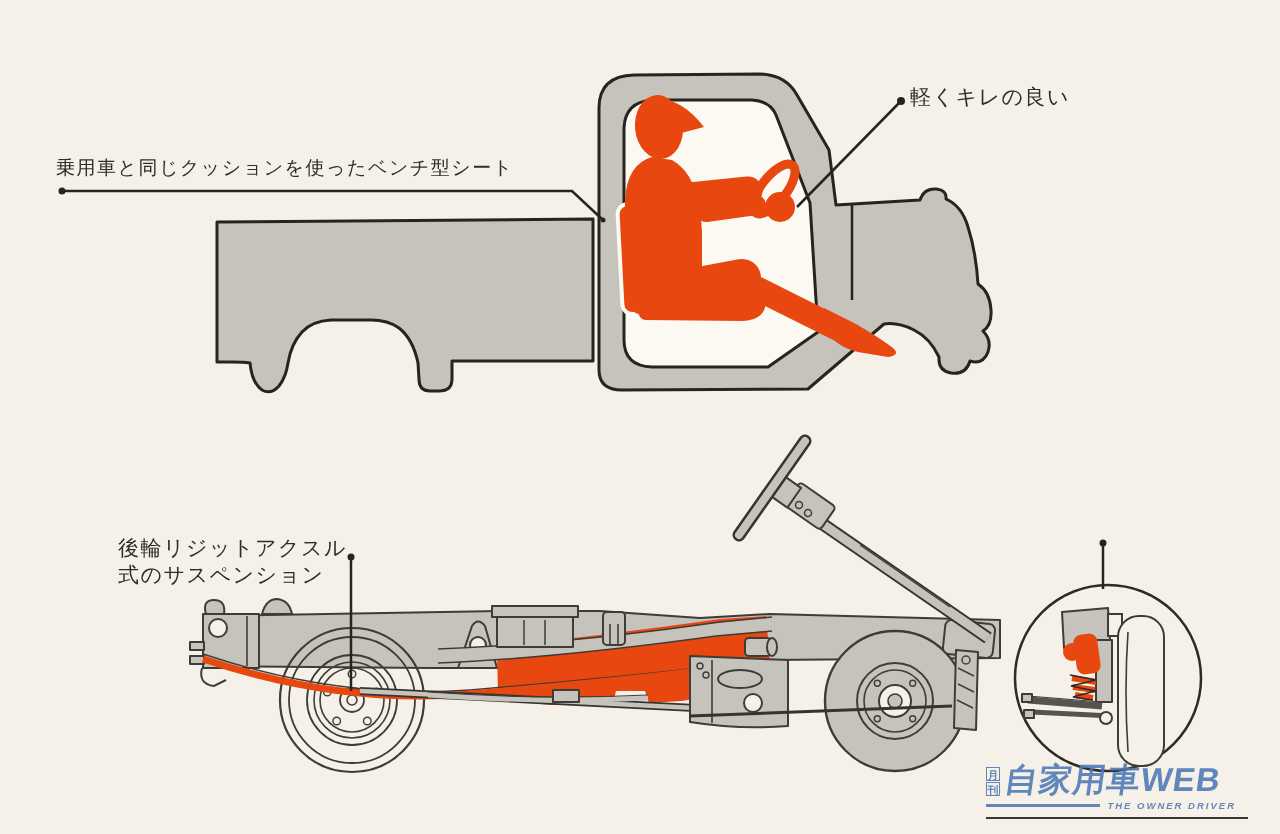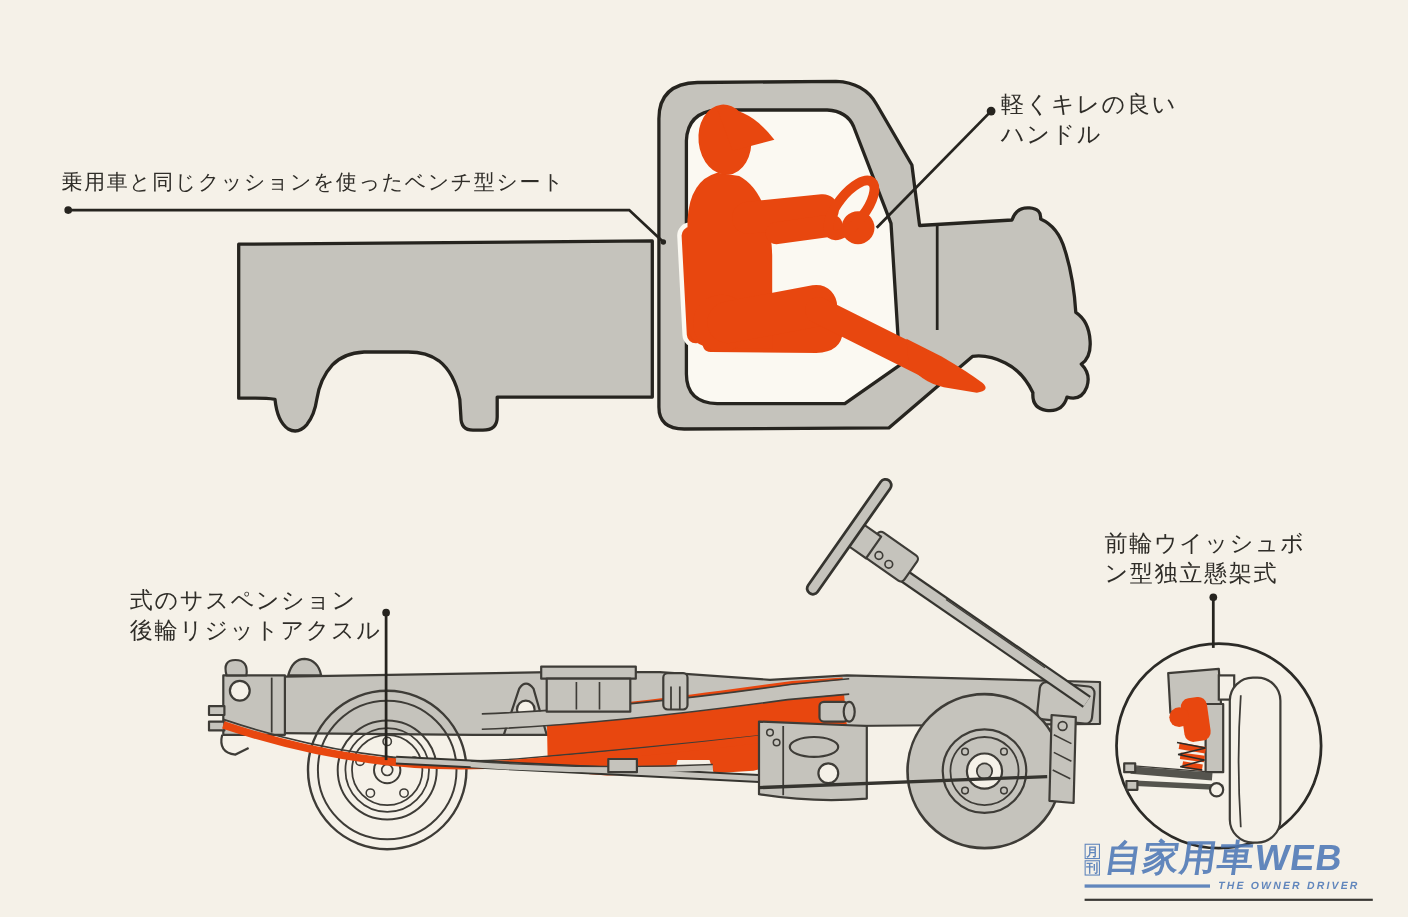--- a/index.html
+++ b/index.html
@@ -20,21 +20,21 @@
   .cfill{fill:var(--gray);stroke:var(--line);stroke-width:2;stroke-linejoin:round;}
   .cbg{fill:var(--bg);stroke:var(--line);stroke-width:2;}
   .cline{stroke:var(--line);fill:none;}
   .dark{stroke:#35342f;fill:none;}
   .leader{stroke:var(--outline);stroke-width:2.5;fill:none;}
   .dot{fill:var(--outline);}
 
   
   .jlabel{
     position:absolute;color:var(--ink,#2f2d28);
-    font-family:Liberation Mono, monospace;
+    font-family:Liberation Serif, serif;
     font-size:21px;letter-spacing:1.5px;line-height:27px;white-space:nowrap;
   }
   .jlabel.big{font-size:19px;}
 
   
   .watermark{position:absolute;left:986px;top:761px;width:276px;opacity:.88;z-index:5;}
   .wm-row{display:flex;align-items:flex-start;}
   .wm-prefix{display:flex;flex-direction:column;margin:6px 5px 0 0;}
   .wm-prefix span{
     display:block;width:14px;height:14px;line-height:14px;text-align:center;
@@ -265,32 +265,27 @@
 
       <circle class="dot" cx="1103" cy="543" r="3.5"></circle>
       <line class="leader" x1="1103" y1="543" x2="1103" y2="589"></line>
     </g>
   </svg>
 
   <div class="jlabel big" style="left:56px;top:154px;">乗用車と同じクッションを使ったベンチ型シート</div>
 
   <div class="jlabel" style="left:910px;top:84px;">
     <div>軽くキレの良い</div>
-    <div>ハンドル</div>
   </div>
 
   <div class="jlabel" style="left:118px;top:535px;">
+    <div>後輪リジットアクスル</div>
     <div>式のサスペンション</div>
-    <div>後輪リジットアクスル</div>
   </div>
 
-  <div class="jlabel" style="left:1004px;top:483px;">
-    <div>前輪ウイッシュボ</div>
-    <div>ン型独立懸架式</div>
-  </div>
 
   <div class="watermark">
     <div class="wm-row">
       <div class="wm-prefix">
         <span>月</span>
         <span>刊</span>
       </div>
       <div class="wm-title">自家用車WEB</div>
     </div>
     <div class="wm-underline-row">

